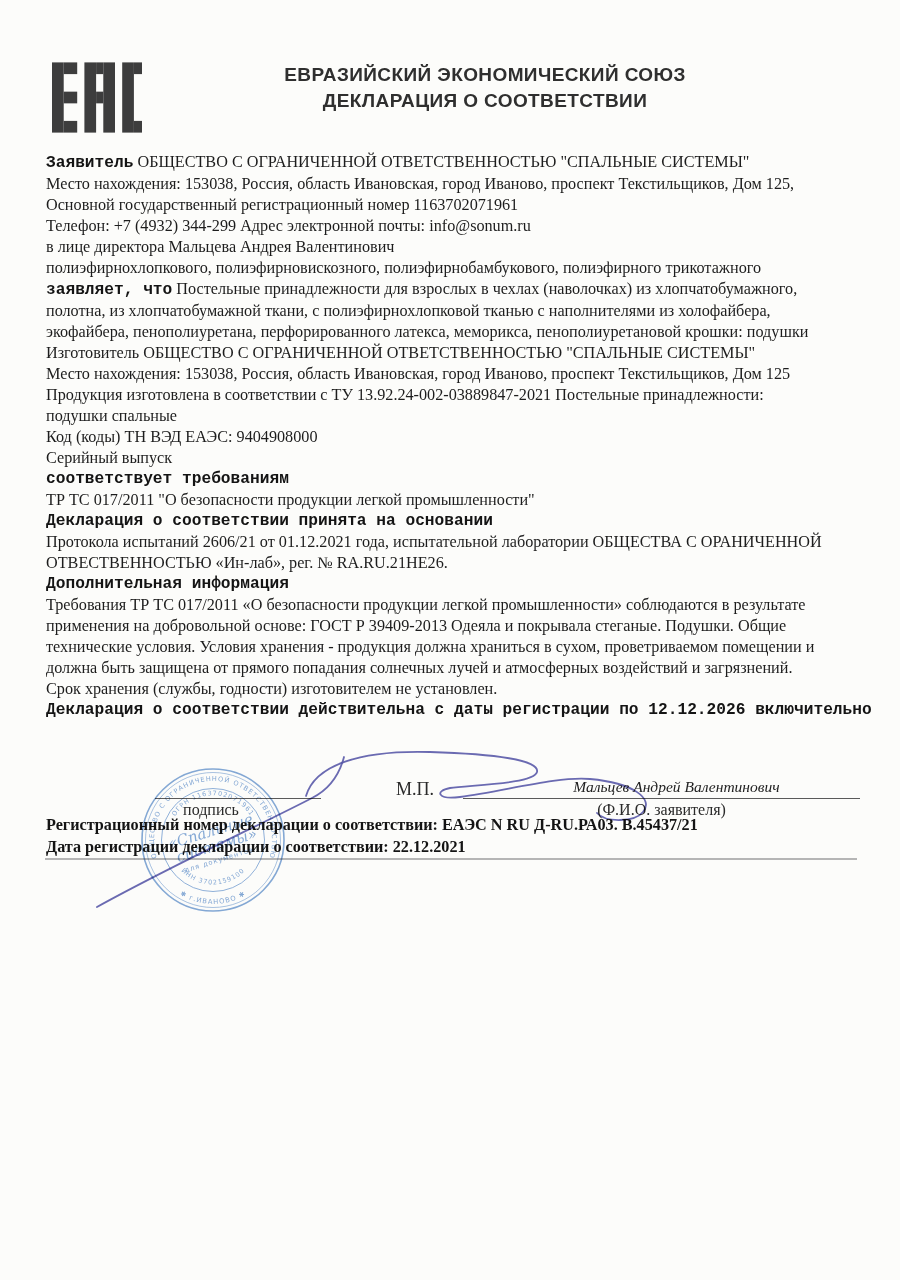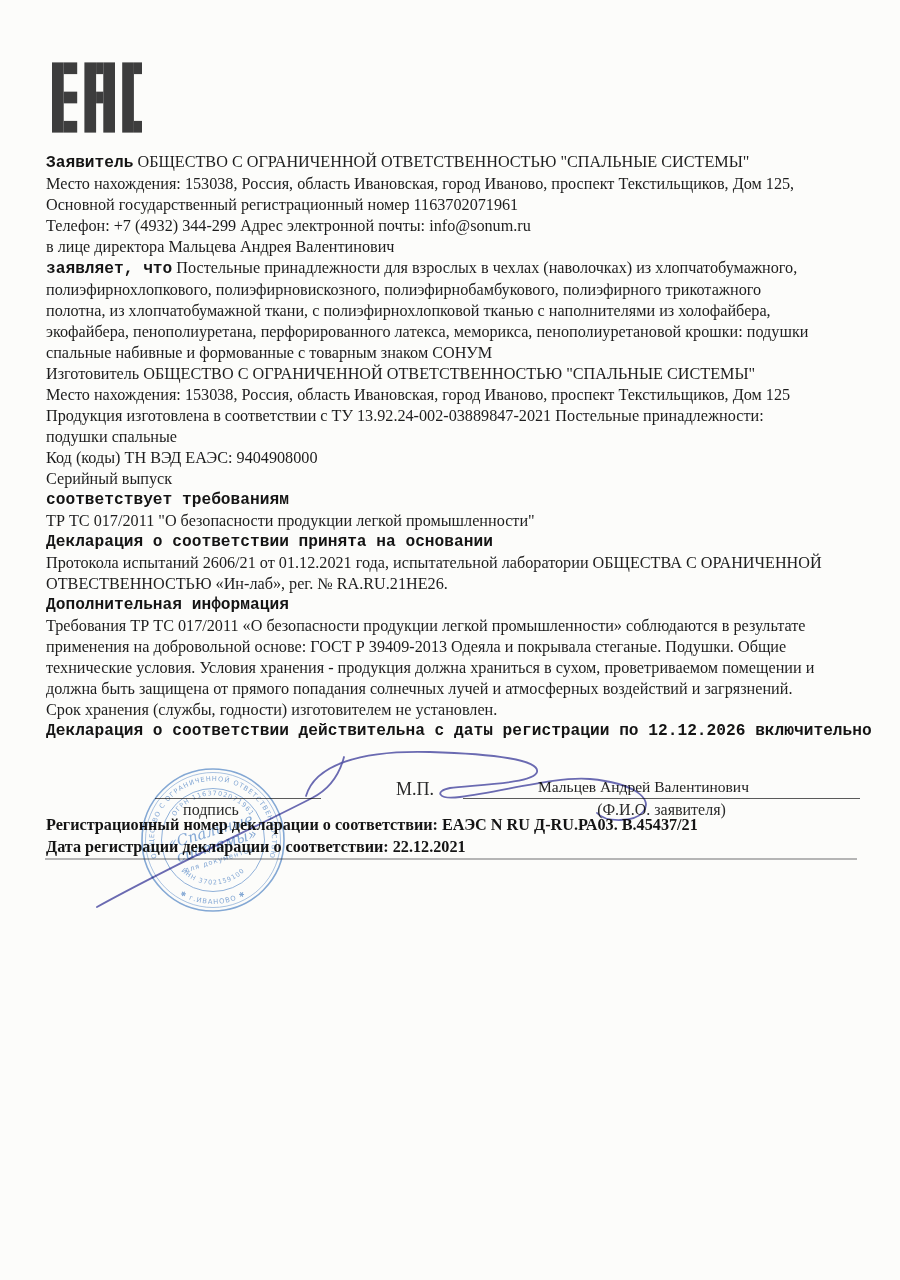--- a/index.html
+++ b/index.html
@@ -21,21 +21,21 @@
     position:absolute;top:152px;left:46px;width:818px;
     font-size:16.2px;line-height:21px;color:#1d1d1d;
   }
   .doc-body .line{white-space:nowrap;}
   .b{font-weight:bold;color:#141414;font-family:Liberation Mono, monospace;}
   .gap{margin-top:0;}
   
   .mp{position:absolute;top:779px;left:396px;font-size:18px;color:#2a2a2a;}
   .sig-line{position:absolute;top:782px;left:155px;width:166px;height:16px;border-bottom:1.5px solid #5a5a5a;}
   .sig-caption{position:absolute;top:801px;left:155px;width:112px;text-align:center;font-size:16px;color:#2a2a2a;}
-  .fio-name{position:absolute;top:778px;left:445px;width:397px;text-align:center;font-size:15.5px;color:#222;}
+  .fio-name{position:absolute;top:778px;left:478px;width:397px;text-align:center;font-size:15.5px;color:#222;font-style:italic;}
   .fio-line{position:absolute;top:782px;left:463px;width:397px;height:16px;border-bottom:1.5px solid #5a5a5a;}
   .fio-caption{position:absolute;top:801px;left:463px;width:397px;text-align:center;font-size:16px;color:#2a2a2a;}
   
   .reg{
     position:absolute;top:815px;left:46px;width:818px;
     font-size:16.2px;line-height:21.5px;font-weight:bold;color:#141414;
   }
   
   .divider{position:absolute;top:858px;left:45px;width:812px;border-top:2px solid #9d9d9d;opacity:.75;}
   
@@ -64,32 +64,35 @@
       <rect x="57" y="0" width="13" height="78"></rect>
       <rect x="49" y="0" width="8" height="13"></rect>
       <rect x="49" y="32.5" width="8" height="13"></rect>
 
       <rect x="78" y="0" width="13" height="78"></rect>
       <rect x="91" y="0" width="9" height="13"></rect>
       <rect x="91" y="65" width="9" height="13"></rect>
     </g>
   </svg>
 
+  <div class="hdr">
+    <div>ЕВРАЗИЙСКИЙ ЭКОНОМИЧЕСКИЙ СОЮЗ</div>
+    <div>ДЕКЛАРАЦИЯ О СООТВЕТСТВИИ</div>
+  </div>
 
   <div class="doc-body">
       <div class="line"><span class="b">Заявитель</span> ОБЩЕСТВО С ОГРАНИЧЕННОЙ ОТВЕТСТВЕННОСТЬЮ "СПАЛЬНЫЕ СИСТЕМЫ"</div>
       <div class="line">Место нахождения: 153038, Россия, область Ивановская, город Иваново, проспект Текстильщиков, Дом 125,</div>
       <div class="line">Основной государственный регистрационный номер 1163702071961</div>
       <div class="line">Телефон: +7 (4932) 344-299 Адрес электронной почты: info@sonum.ru</div>
       <div class="line">в лице директора Мальцева Андрея Валентинович</div>
+      <div class="line">полиэфирнохлопкового, полиэфирновискозного, полиэфирнобамбукового, полиэфирного трикотажного</div>
       <div class="line"><span class="b">заявляет, что</span> Постельные принадлежности для взрослых в чехлах (наволочках)  из хлопчатобумажного,</div>
-      <div class="line">полиэфирнохлопкового, полиэфирновискозного, полиэфирнобамбукового, полиэфирного трикотажного</div>
       <div class="line">полотна, из хлопчатобумажной ткани, с полиэфирнохлопковой тканью с наполнителями из холофайбера,</div>
       <div class="line">экофайбера, пенополиуретана, перфорированного латекса, меморикса, пенополиуретановой крошки: подушки</div>
-      <div class="line">спальные набивные и формованные с товарным знаком СОНУМ</div>
       <div class="line">Изготовитель ОБЩЕСТВО С ОГРАНИЧЕННОЙ ОТВЕТСТВЕННОСТЬЮ "СПАЛЬНЫЕ СИСТЕМЫ"</div>
       <div class="line">Место нахождения: 153038, Россия, область Ивановская, город Иваново, проспект Текстильщиков, Дом 125</div>
       <div class="line">Продукция изготовлена в соответствии с ТУ 13.92.24-002-03889847-2021 Постельные принадлежности:</div>
       <div class="line">подушки спальные</div>
       <div class="line">Код (коды) ТН ВЭД ЕАЭС: 9404908000</div>
       <div class="line">Серийный выпуск</div>
       <div class="line b">соответствует требованиям</div>
       <div class="line">ТР ТС 017/2011 "О безопасности продукции легкой промышленности"</div>
       <div class="line b">Декларация о соответствии принята на основании</div>
       <div class="line">Протокола испытаний 2606/21 от 01.12.2021 года, испытательной лаборатории ОБЩЕСТВА С ОРАНИЧЕННОЙ</div>

